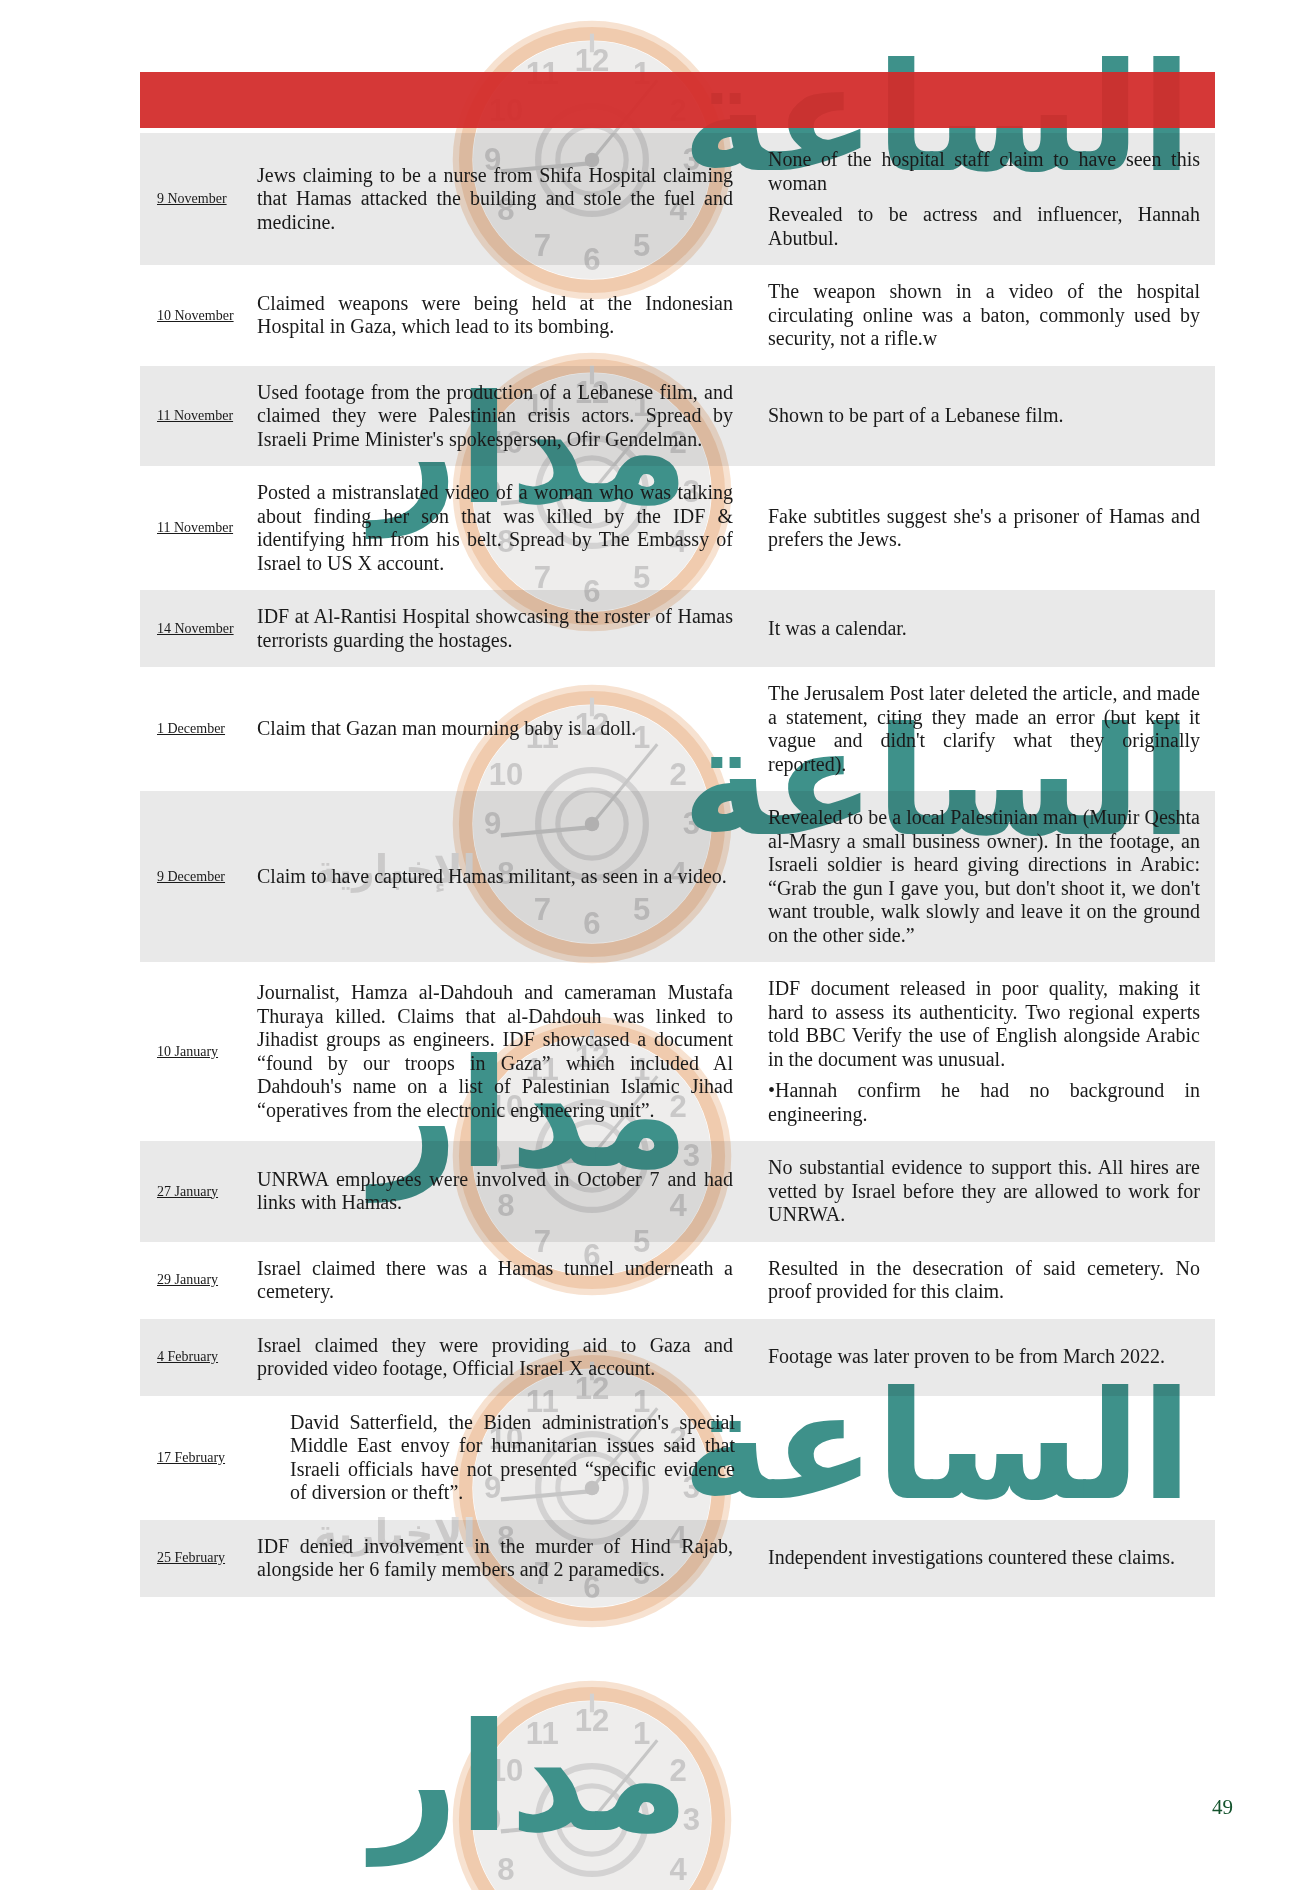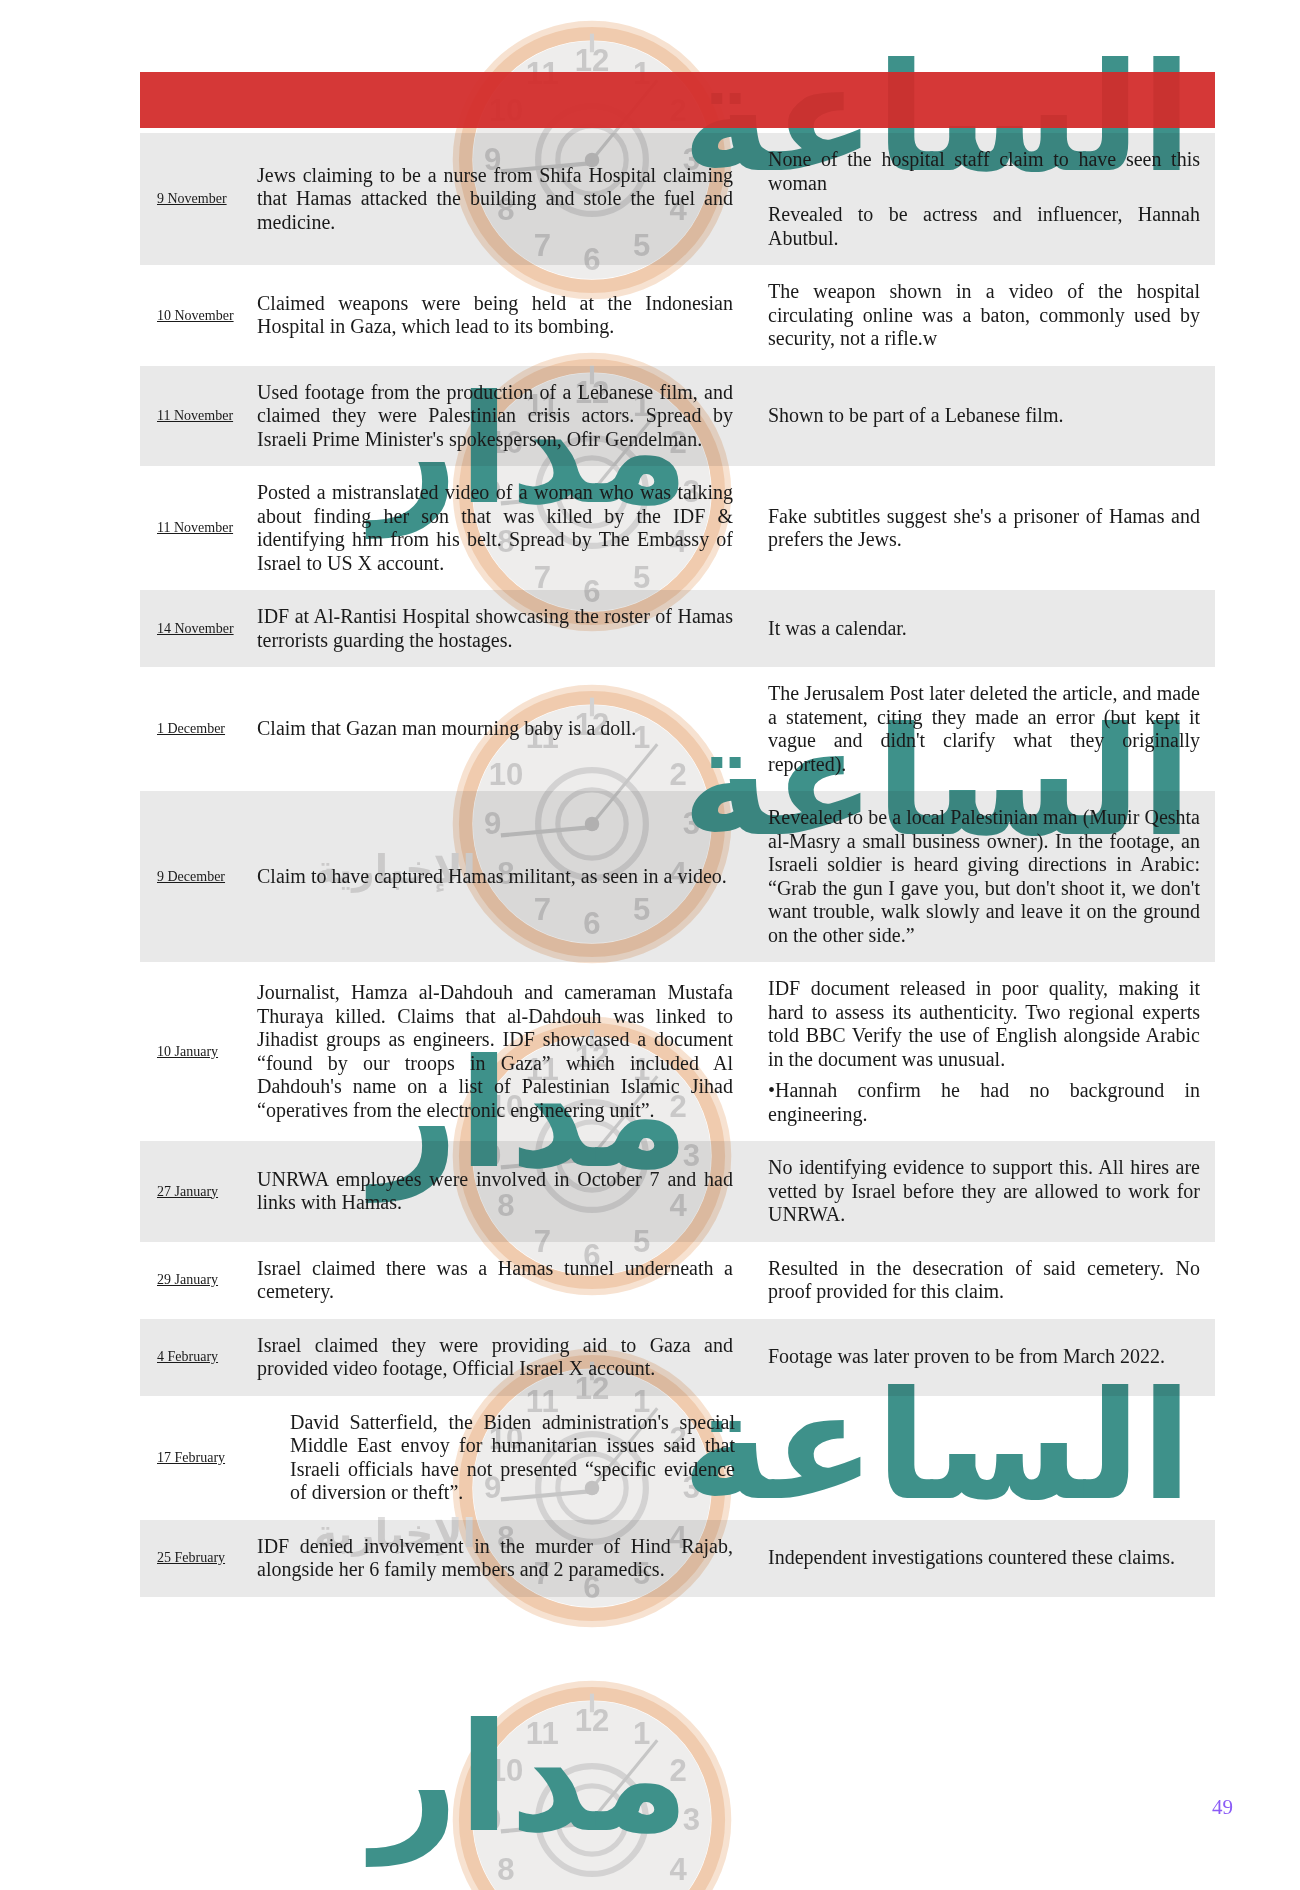--- a/index.html
+++ b/index.html
@@ -49,21 +49,21 @@
   }
   .row.shaded{background:rgba(22,18,18,0.095);}
   .cell{font-size:20px;line-height:23.5px;}
   .cell.date{font-size:14px;white-space:nowrap;align-self:center;text-decoration:underline;}
   .cell.claim{text-align:justify;hyphens:auto;padding-right:2px;}
   .cell.response{text-align:justify;hyphens:auto;padding-left:33px;}
   .cell.response p{margin:0;}
   .cell.response p + p{margin-top:8px;}
   #page-number{
     position:absolute;right:67px;top:1795px;
-    font-size:21px;color:#8b5cf6;
+    font-size:21px;color:#14532d;
   }
 </style>
 </head>
 <body>
 
 <div id="watermark">
     <div class="wm-unit" style="top: 15px;">
       <svg class="wm-clock" width="290" height="290" viewBox="0 0 280 280">
     <circle cx="140" cy="140" r="131" fill="none" stroke="#f6dcc6" stroke-width="7"></circle>
     <circle cx="140" cy="140" r="122" fill="none" stroke="#edbf9b" stroke-width="13"></circle>
@@ -302,21 +302,21 @@
     <div class="cell response">
             <p>IDF document released in poor quality, making it hard to assess its authenticity. Two regional experts told BBC Verify the use of English alongside Arabic in the document was unusual.</p>
             <p>•Hannah confirm he had no background in engineering.</p>
           </div>
   </div>
 
   <div class="row shaded">
     <div class="cell date">27 January</div>
     <div class="cell claim">UNRWA employees were involved in October 7 and had links with Hamas.</div>
     <div class="cell response">
-            <p>No identifying evidence to support this. All hires are vetted by Israel before they are allowed to work for UNRWA.</p>
+            <p>No substantial evidence to support this. All hires are vetted by Israel before they are allowed to work for UNRWA.</p>
           </div>
   </div>
 
   <div class="row">
     <div class="cell date">29 January</div>
     <div class="cell claim">Israel claimed there was a Hamas tunnel underneath a cemetery.</div>
     <div class="cell response">
             <p>Resulted in the desecration of said cemetery. No proof provided for this claim.</p>
           </div>
   </div>

